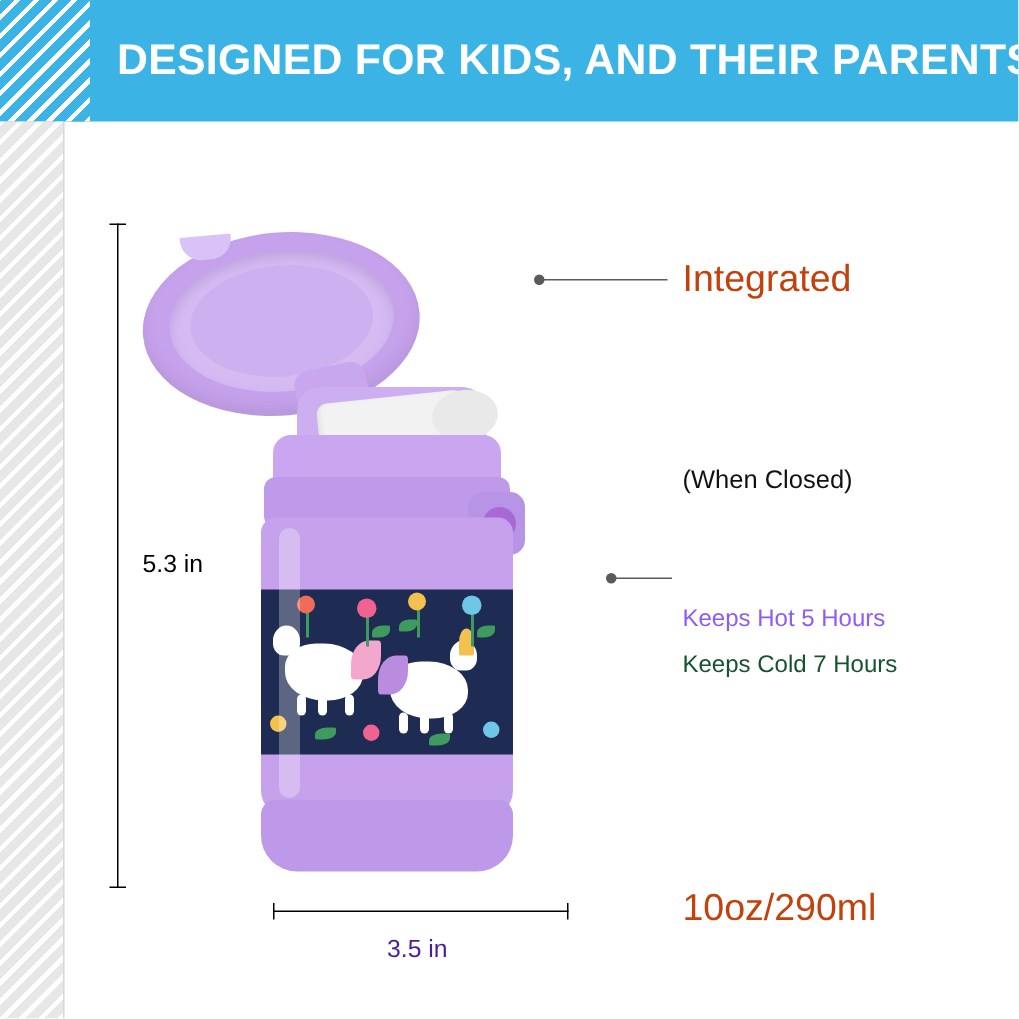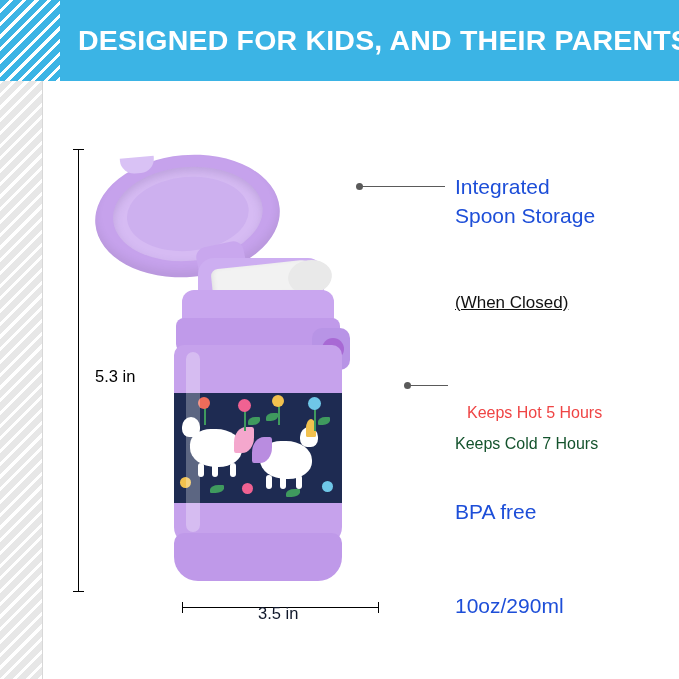--- a/index.html
+++ b/index.html
@@ -135,23 +135,23 @@
     position: absolute;
     left: 378px;
     top: 602px;
     width: 1px;
     height: 11px;
     background: #000;
   }
   .dim-h-label {
     position: absolute;
     left: 258px;
-    top: 604px;
+    top: 624px;
     font-size: 16.5px;
-    color: #0f172a;
+    color: #4c1d95;
     white-space: nowrap;
   }
 
   
   .callout-dot {
     position: absolute;
     width: 7px;
     height: 7px;
     border-radius: 50%;
     background: #5a5a5a;
@@ -163,35 +163,34 @@
   }
 
   
   .feature {
     position: absolute;
     left: 455px;
     color: #111;
     white-space: nowrap;
   }
   .feature-title {
-    font-size: 21px;
+    font-size: 25px;
     line-height: 29px;
-    color: #1d4ed8;
+    color: #c2410c;
     text-align: right;
   }
   .feature-sub {
     font-size: 17px;
     line-height: 22px;
     color: #111;
   }
   .feature-hot {
     font-size: 16px;
     line-height: 21px;
-    color: #ef4444;
-    margin-left: 12px;
+    color: #8b5cf6;
   }
   .feature-cold {
     font-size: 16px;
     line-height: 21px;
     color: #14532d;
   }
 
   
   #product {
     position: absolute;
@@ -482,26 +481,24 @@
   <div class="dim-v-label">5.3 in</div>
 
   <div class="dim-hline"></div>
   <div class="dim-htick-left"></div>
   <div class="dim-htick-right"></div>
   <div class="dim-h-label">3.5 in</div>
 
   <div class="callout-dot" style="left:356px; top:183px;"></div>
   <div class="callout-line" style="left:362px; top:186px; width:83px;"></div>
   <div class="feature feature-title" style="top:172px;">Integrated</div>
-  <div class="feature feature-title" style="top:201px;">Spoon Storage</div>
-
-  <div class="feature feature-sub" style="top:292px;text-decoration:underline;">(When Closed)</div>
+
+  <div class="feature feature-sub" style="top:309px;">(When Closed)</div>
 
   <div class="callout-dot" style="left:404px; top:382px;"></div>
   <div class="callout-line" style="left:410px; top:385px; width:38px;"></div>
   <div class="feature feature-hot" style="top:402px;">Keeps Hot 5 Hours</div>
   <div class="feature feature-cold" style="top:433px;">Keeps Cold 7 Hours</div>
 
-  <div class="feature feature-title" style="top:497px;">BPA free</div>
 
   <div class="feature feature-title" style="top:591px;">10oz/290ml</div>
 
 </div>
 
 </body></html>

